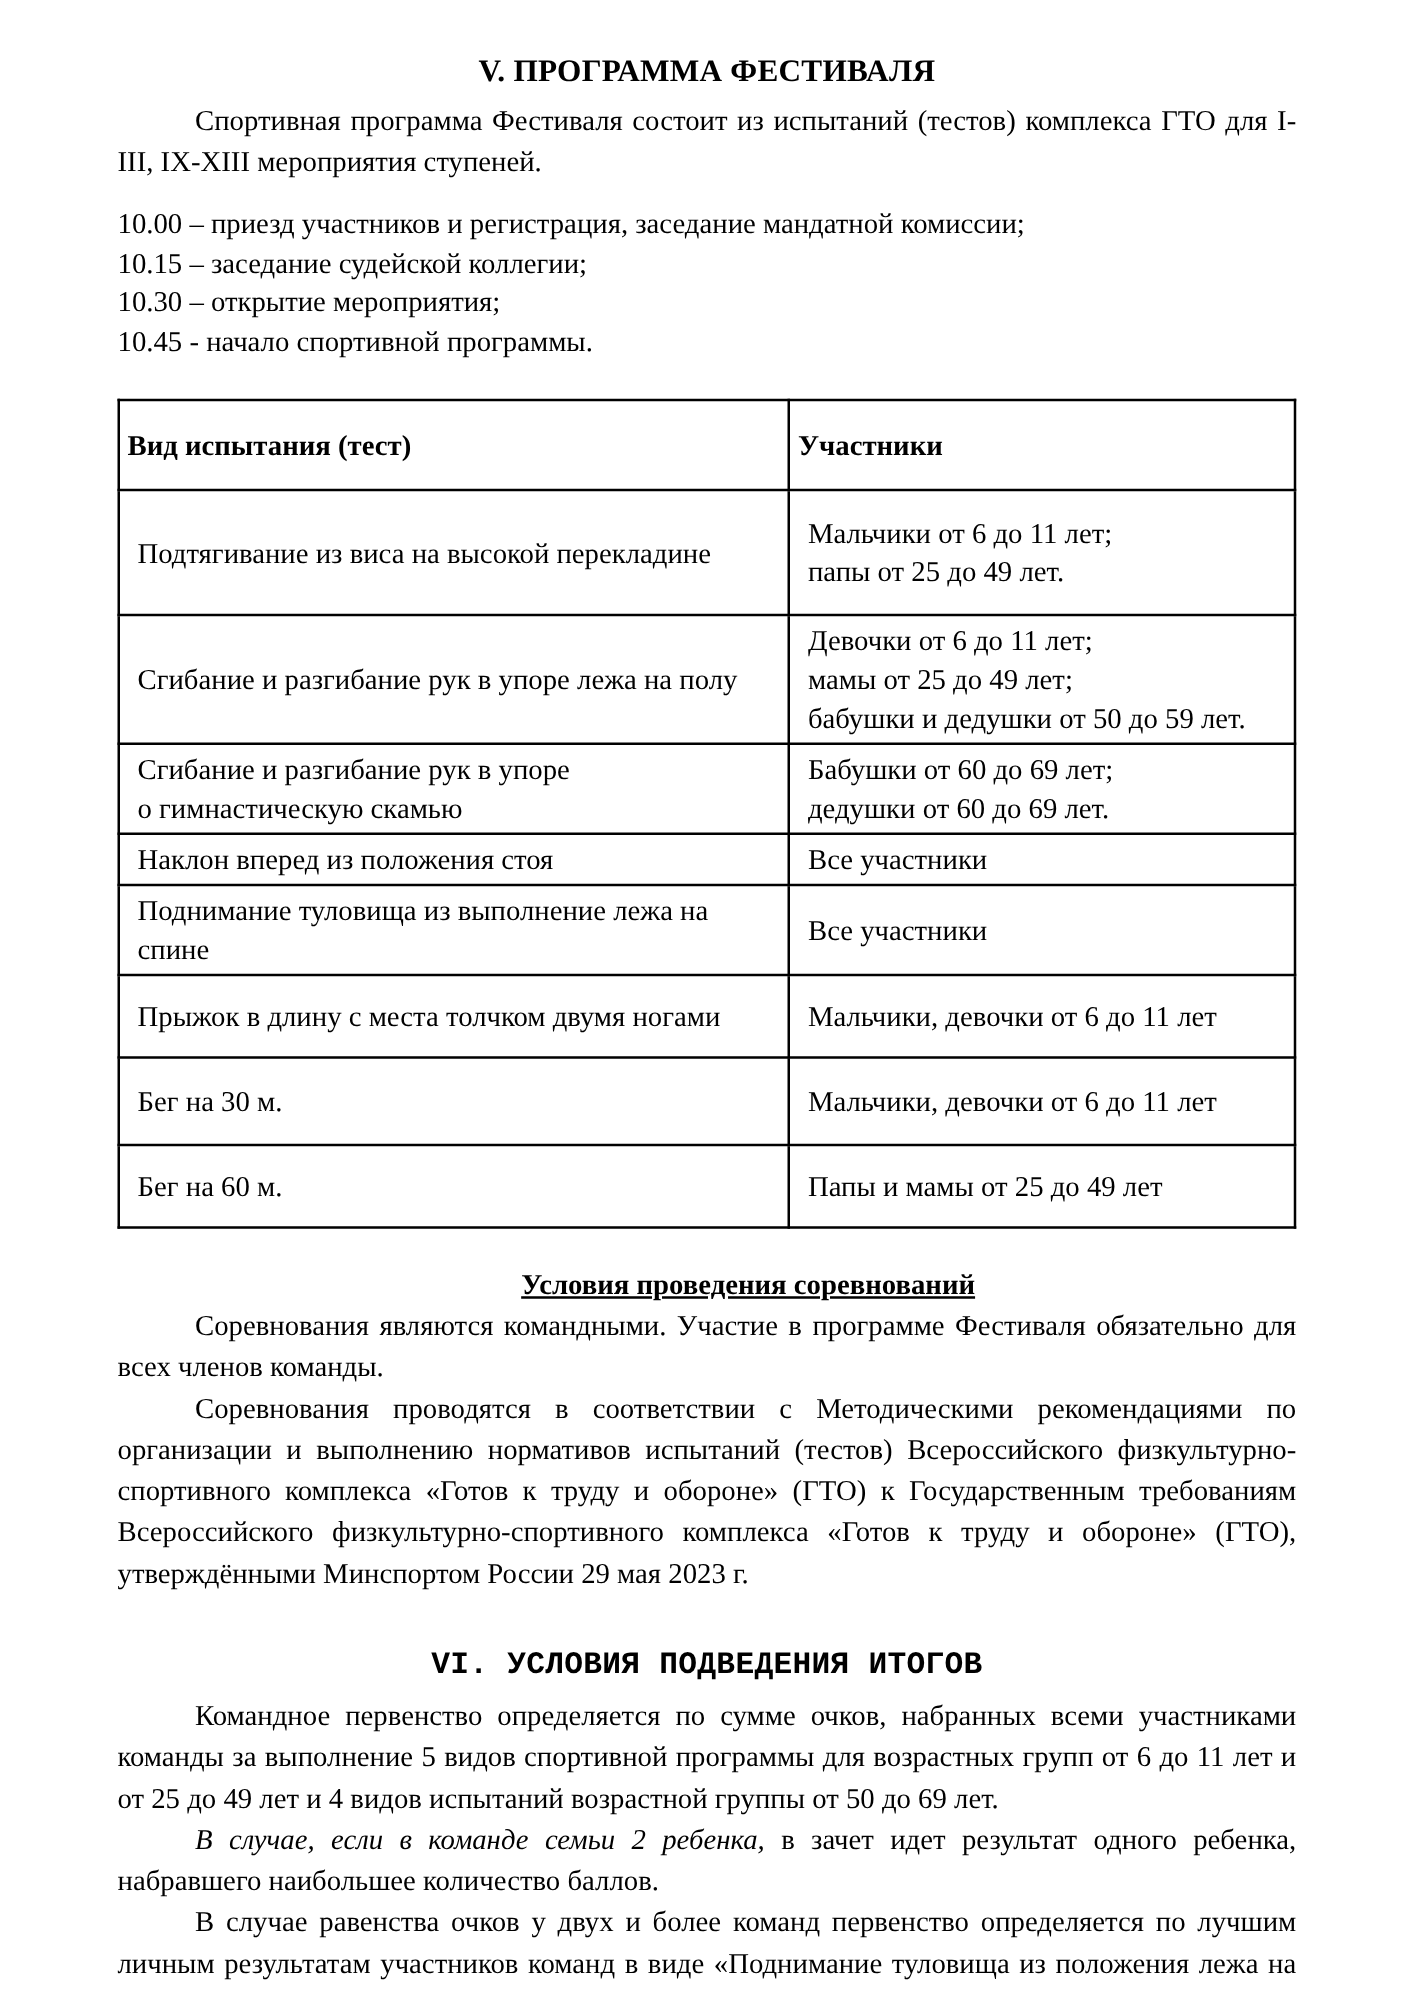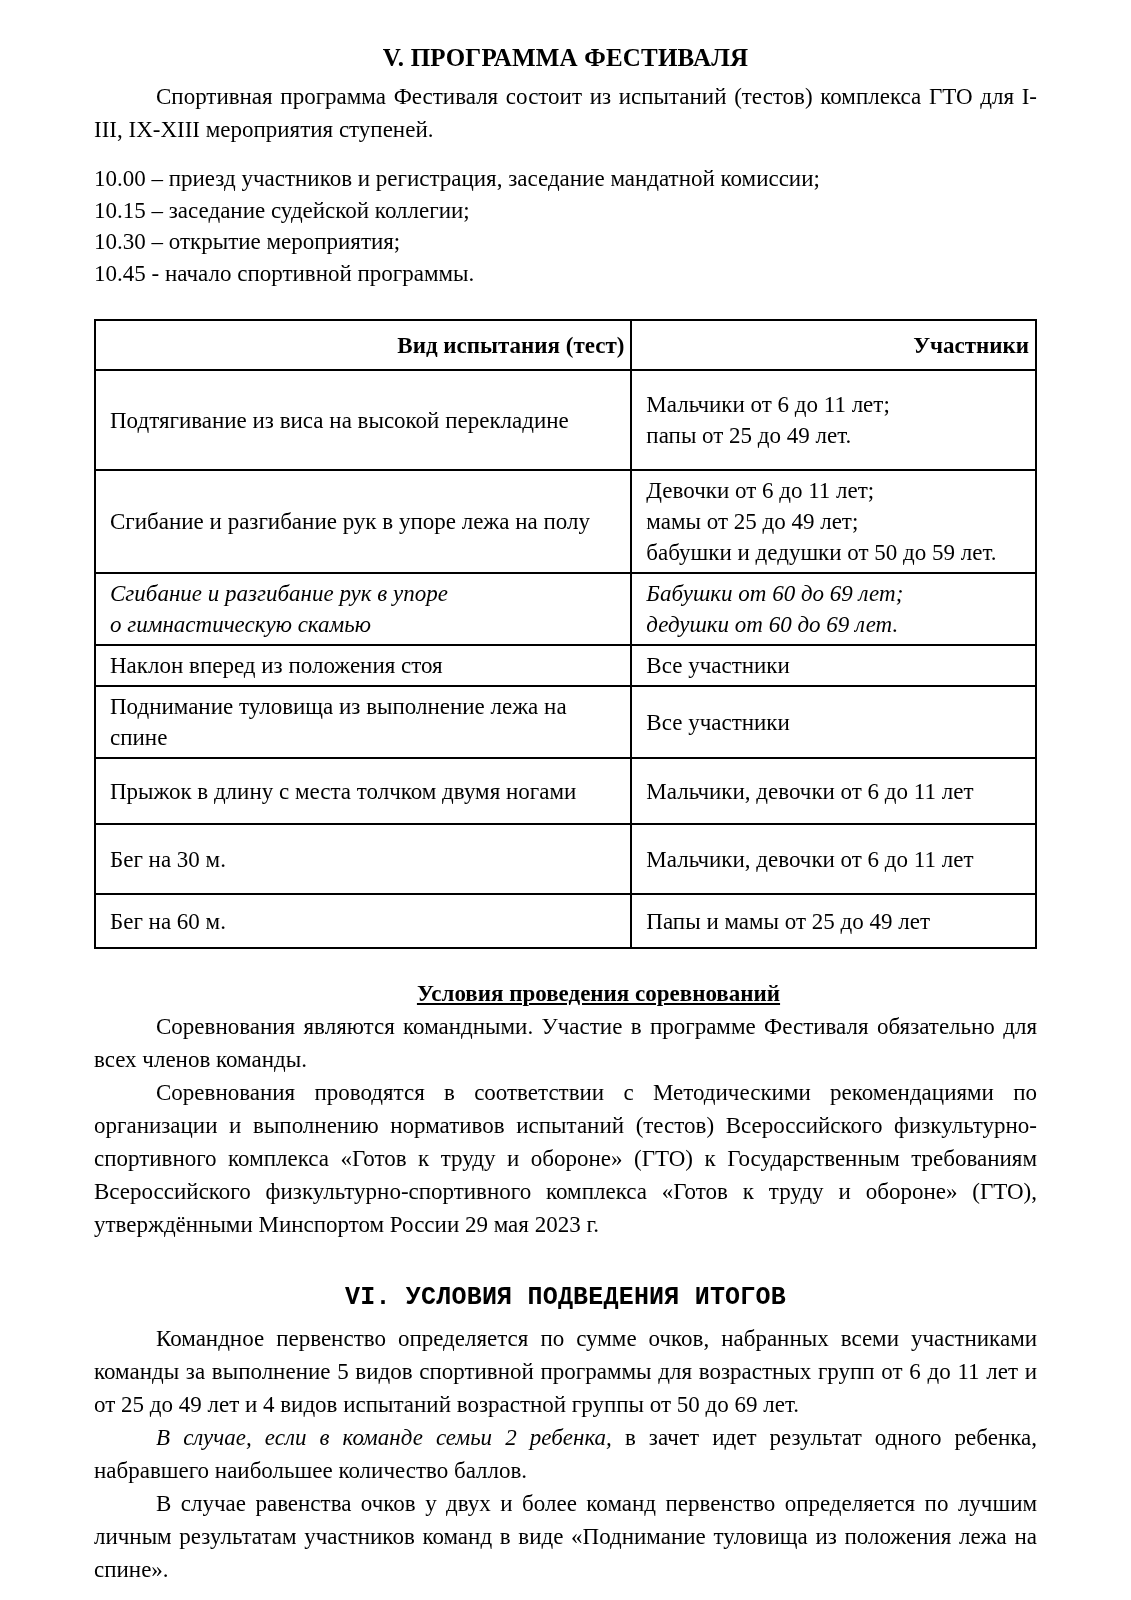--- a/index.html
+++ b/index.html
@@ -53,39 +53,39 @@
     table-layout: fixed;
   }
   table.program th,
   table.program td {
     border: 2px solid #000000;
     font-size: 23px;
     line-height: 31px;
   }
   table.program th {
     font-weight: bold;
-    text-align: right;
+    text-align: left;
     height: 44px;
-    padding: 2px 6px;
+    padding: 13px 6px;
   }
   table.program td {
     vertical-align: middle;
     padding: 4px 8px 4px 14px;
     white-space: pre-line;
     text-align: left;
   }
   td.cell-participants { padding-left: 18px; }
   tbody tr:nth-child(1) { height: 100px; padding-left: 27px; }
   tbody tr:nth-child(2) { height: 78px; }
-  tbody tr:nth-child(3) { height: 56px; font-style: italic; }
+  tbody tr:nth-child(3) { height: 56px; }
   tbody tr:nth-child(4) { height: 40px; }
   tbody tr:nth-child(5) { height: 56px; }
   tbody tr:nth-child(6) { height: 66px; }
   tbody tr:nth-child(7) { height: 70px; }
-  tbody tr:nth-child(8) { height: 54px; }
+  tbody tr:nth-child(8) { height: 66px; }
   .sub-heading {
     font-size: 23px;
     font-weight: bold;
     text-decoration: underline;
     margin: 28px 0 0 66px;
     line-height: 33px;
     text-align: center;
   }
   .em-lead { font-style: italic; }
 </style>

